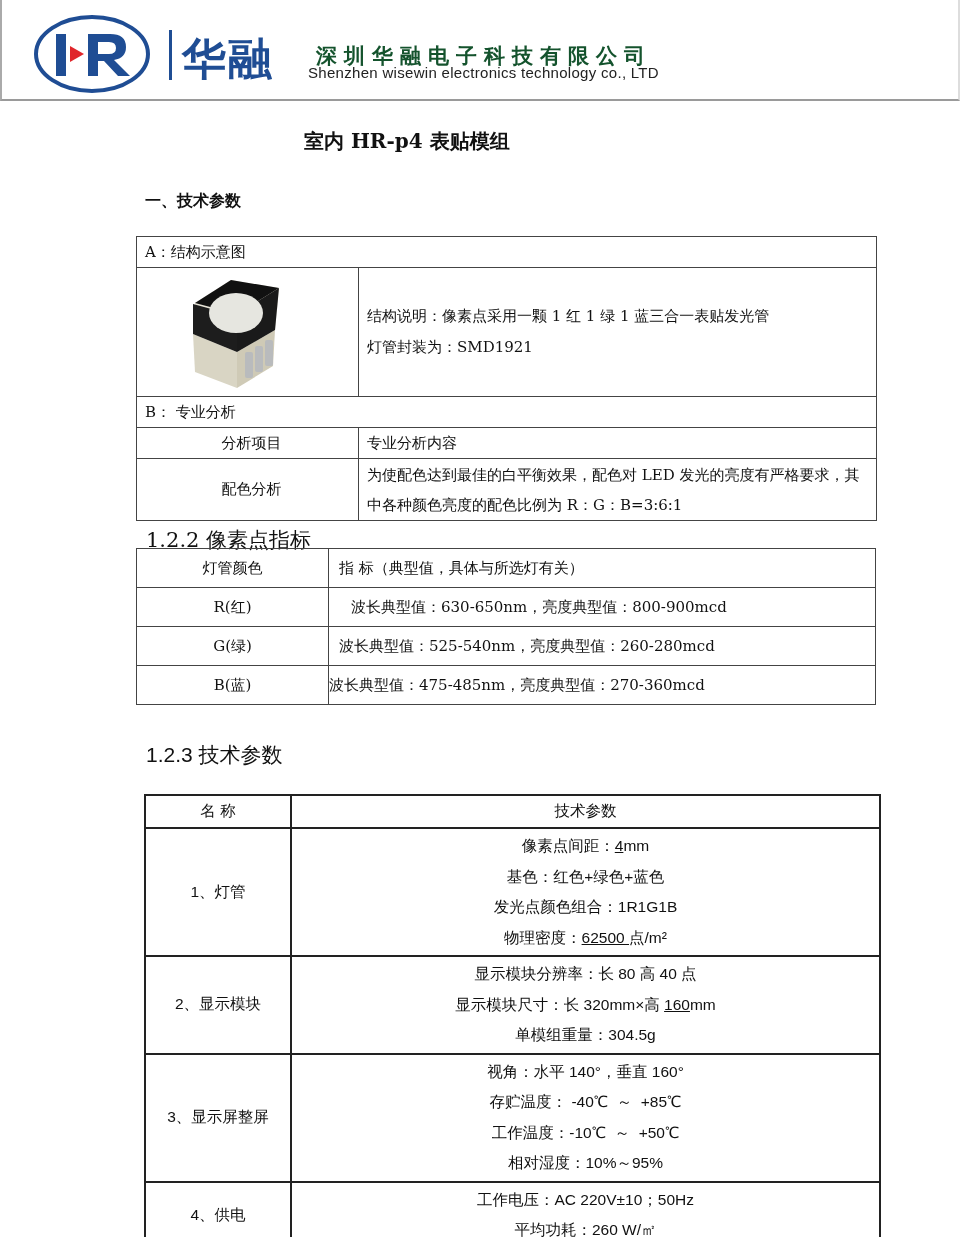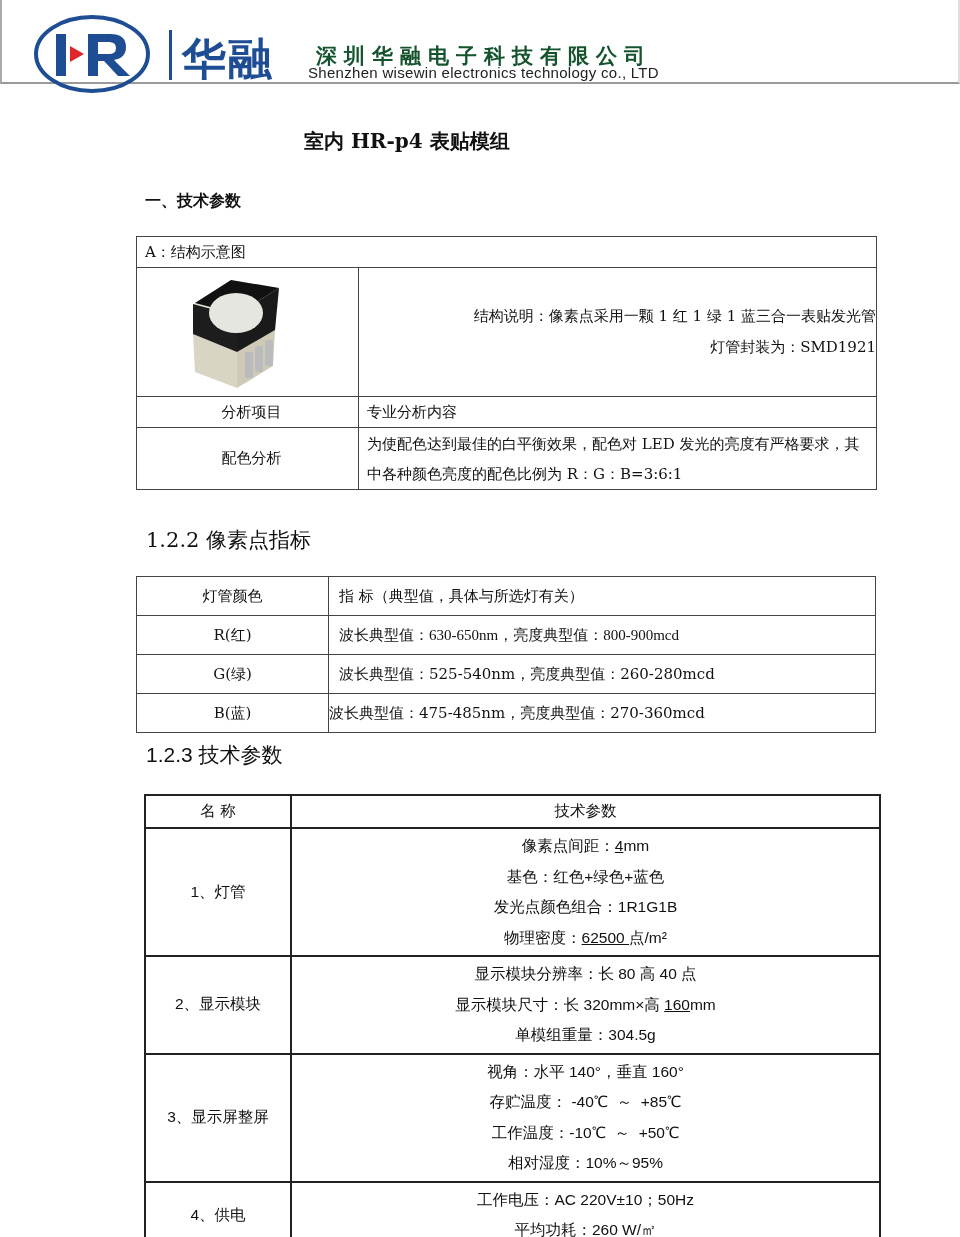--- a/index.html
+++ b/index.html
@@ -1,34 +1,34 @@
 <!DOCTYPE html>
 <html><head>
 <meta charset="utf-8">
 <style>
   * { box-sizing: border-box; margin: 0; padding: 0; }
   body { width: 960px; height: 1237px; background: #fff; position: relative; overflow: hidden;
          font-family: "DejaVu Serif", "Liberation Serif", serif; color: #111; }
   .abs { position: absolute; }
   
-  .header { left: 0; top: 0; width: 960px; height: 84px; border-left: 2px solid #aaa; border-right: 2px solid #ddd; border-bottom: 2px solid #9a9a9a; background: #fff; }
+  .header { left: 0; top: 0; width: 960px; height: 101px; border-left: 2px solid #aaa; border-right: 2px solid #ddd; border-bottom: 2px solid #9a9a9a; background: #fff; }
   .logo-svg { left: 32px; top: 14px; }
   .brand-cn { left: 180px; top: 30px; font-family: "DejaVu Sans", sans-serif; font-weight: bold; font-size: 44px; color: #1f4d94; letter-spacing: 2px; }
   .company-cn { left: 306px; top: 42px; font-family: "DejaVu Sans", sans-serif; font-weight: bold; font-size: 21px; letter-spacing: 7px; color: #14532d; margin-left: 8px; }
   .company-en { left: 306px; top: 64px; font-family: "Liberation Sans", sans-serif; font-size: 15px; color: #222; letter-spacing: 0.3px; }
   .doc-title { left: 304px; top: 128px; font-size: 20px; font-weight: bold; }
   .sec1 { left: 145px; top: 191px; font-size: 16px; font-weight: bold; }
   
   table { border-collapse: collapse; position: absolute; }
   td { border: 1px solid #444; font-size: 15px; vertical-align: middle; }
   .t1 { left: 136px; top: 236px; width: 741px; }
   .t1 td { padding-left: 8px; }
   .c { text-align: center; }
-  .note { font-size: 15px; text-align: right; }
-  .t2 { left: 136px; top: 548px; width: 740px; margin-top: 28px; }
+  .note { font-size: 15px; }
+  .t2 { left: 136px; top: 548px; width: 740px; }
   .t2 td { height: 39px; }
   .t3 { left: 144px; top: 794px; width: 737px; }
   .t3 td { border: 2px solid #222; text-align: center; font-family: "Liberation Sans", sans-serif; font-size: 15.5px; }
   .t3 .line { height: 30.5px; line-height: 30.5px; }
   .u { text-decoration: underline; }
 </style>
 </head>
 <body>
 
 <div class="abs header">
@@ -66,41 +66,44 @@
         <rect x="118" y="78" width="8" height="26" fill="#b9bbbd" rx="2"></rect>
         <rect x="128" y="72" width="8" height="26" fill="#b9bbbd" rx="2"></rect>
       </svg>
     </td>
     <td>
       <div class="note" style="line-height:31px;">结构说明：像素点采用一颗 1 红 1 绿 1 蓝三合一表贴发光管</div>
       <div class="note" style="line-height:31px;">灯管封装为：SMD1921</div>
     </td>
   </tr>
   <tr>
+        <td colspan="2" style="height:31px;">B：   专业分析</td>
+      </tr>
+  <tr>
     <td class="c" style="height:31px;">分析项目</td>
     <td>专业分析内容</td>
   </tr>
   <tr>
     <td class="c" style="height:62px;">配色分析</td>
     <td style="line-height:30px;padding-right:6px;margin-left:24px;">为使配色达到最佳的白平衡效果，配色对 LED  发光的亮度有严格要求，其中各种颜色亮度的配色比例为 R：G：B=3:6:1</td>
   </tr>
 </tbody>
   </table>
 
 <div class="abs" style="left:146px;top:526px;font-size:21px;">1.2.2  像素点指标</div>
 
 <table class="t2">
   <tbody>
       <tr>
     <td class="c" style="width:192px;">灯管颜色</td>
     <td style="padding-left:10px;">指  标（典型值，具体与所选灯有关）</td>
   </tr>
   <tr>
     <td class="c">R(红)</td>
-    <td style="padding-left:10px;font-family:Liberation Serif, serif;">波长典型值：630-650nm，亮度典型值：800-900mcd</td>
+    <td style="padding-left:22px;">波长典型值：630-650nm，亮度典型值：800-900mcd</td>
   </tr>
   <tr>
     <td class="c">G(绿)</td>
     <td style="padding-left:10px;">波长典型值：525-540nm，亮度典型值：260-280mcd</td>
   </tr>
   <tr>
     <td class="c">B(蓝)</td>
     <td style="padding-left:0;">波长典型值：475-485nm，亮度典型值：270-360mcd</td>
   </tr>
 </tbody>

